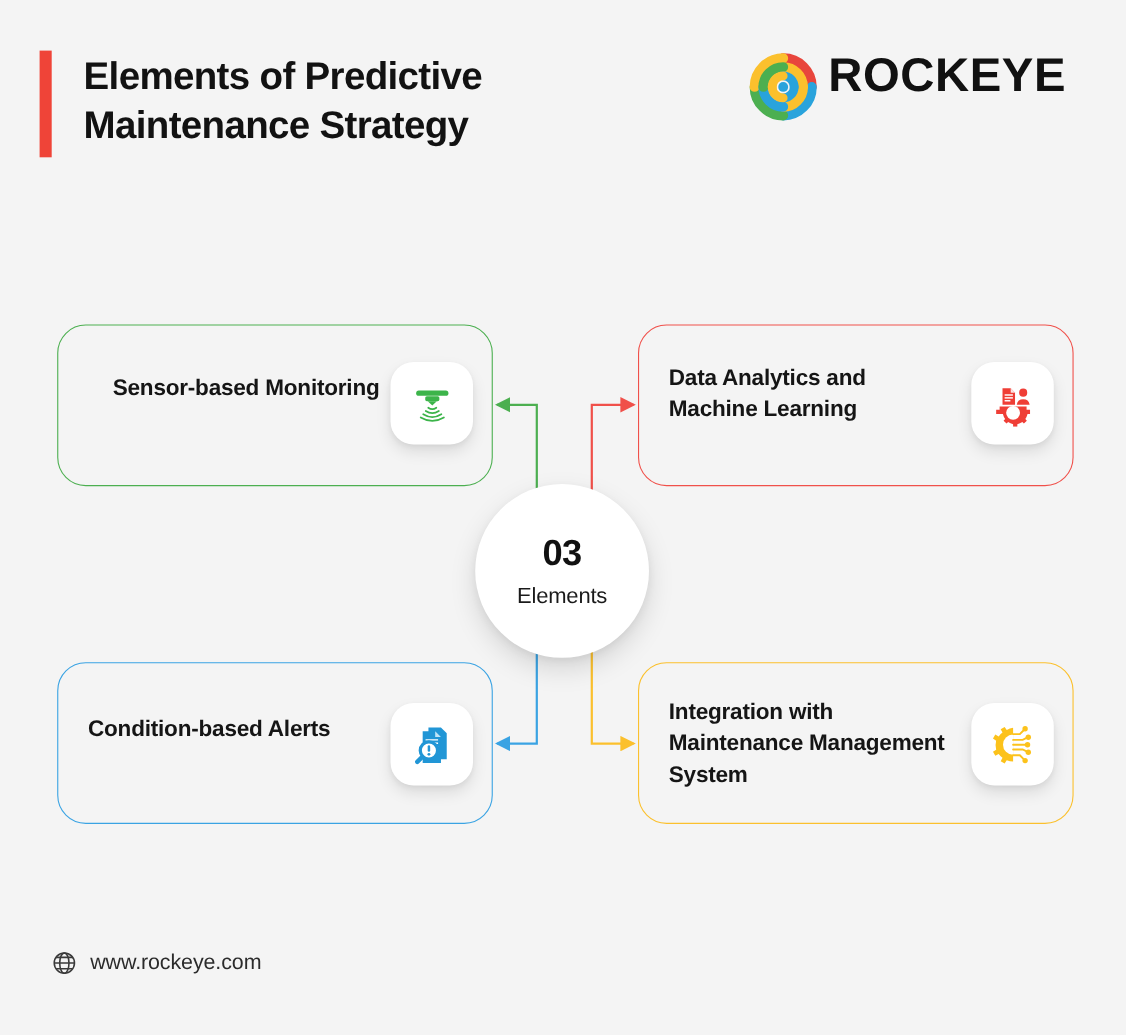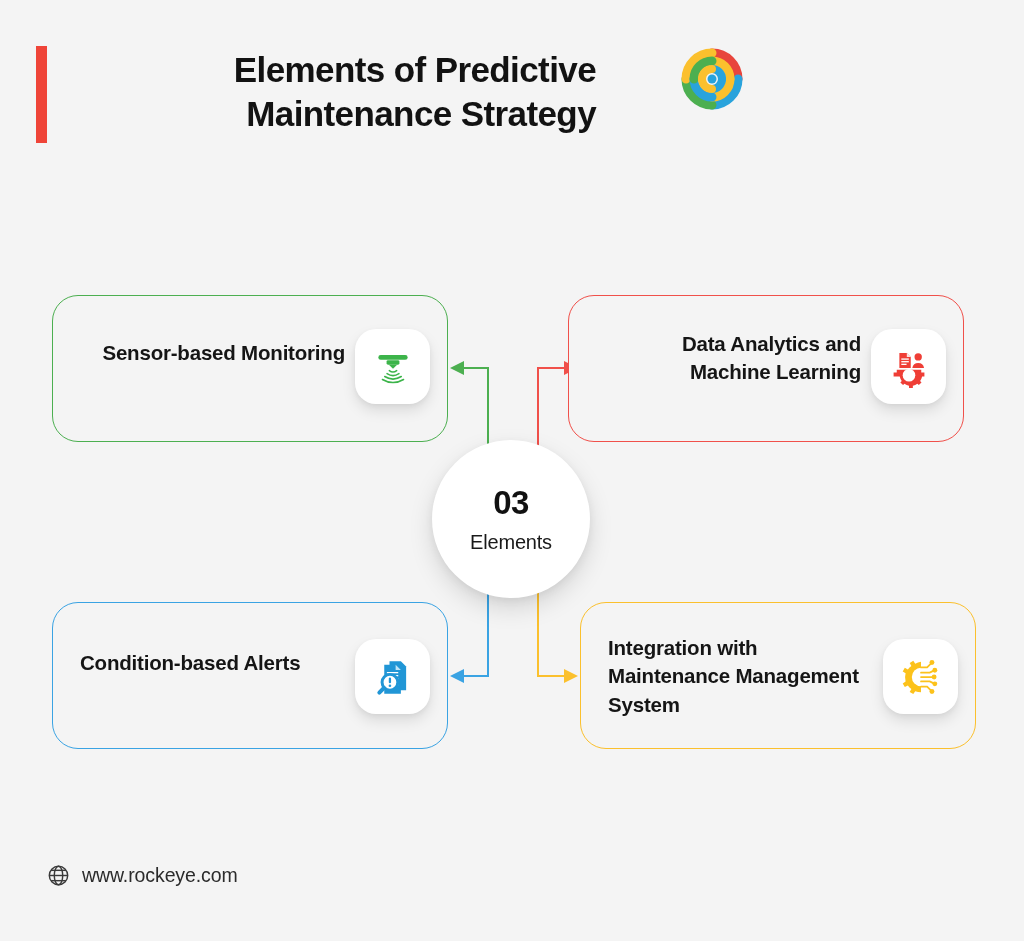--- a/index.html
+++ b/index.html
@@ -13,21 +13,21 @@
 
   
   #header { position: absolute; left: 0; top: 0; width: 1024px; height: 180px; }
   #title-accent {
     position: absolute; left: 36px; top: 46px;
     width: 11px; height: 97px; background: #ef4438;
   }
   #page-title {
     position: absolute; left: 76px; top: 48px; width: 520px;
     font-size: 35px; font-weight: bold; line-height: 1.27;
-    letter-spacing: -0.6px; color: #121212; text-align: right;
+    letter-spacing: -0.6px; color: #121212;
   }
   #logo { position: absolute; left: 681px; top: 46px; width: 296px; height: 70px; }
   #logo-mark { position: absolute; left: 0; top: 2px; width: 62px; height: 62px; }
   #logo-word {
     position: absolute; left: 72px; top: 2px;
     font-size: 43px; font-weight: bold; letter-spacing: 0.5px;
     color: #111111; line-height: 1;
   }
   #logo-tagline {
     position: absolute; left: 75px; top: 54px;
@@ -48,21 +48,21 @@
   }
   .icon-tile {
     position: absolute; width: 75px; height: 75px;
     background: #ffffff; border-radius: 21px;
     box-shadow: 0 7px 14px rgba(0,0,0,0.10), 0 2px 5px rgba(0,0,0,0.05);
     display: flex; align-items: center; justify-content: center;
   }
   .icon-tile svg { display: block; }
 
   #card-sensor   { left: 52px;  top: 295px; border-color: #4caf50; }
-  #card-ml       { left: 568px; top: 295px; border-color: #f0504a; text-align: right; }
+  #card-ml       { left: 580px; top: 295px; border-color: #f0504a; }
   #card-alerts   { left: 52px;  top: 602px; border-color: #3aa3e3; }
   #card-integration { left: 580px; top: 602px; border-color: #fbc02d; }
 
   #card-sensor .card-label      { top: 43px; text-align: right; }
   #card-ml .card-label          { top: 34px; }
   #card-alerts .card-label      { top: 46px; }
   #card-integration .card-label { top: 31px; }
 
   #card-sensor .icon-tile      { left: 302px; top: 33px; }
   #card-ml .icon-tile          { left: 302px; top: 33px; }
@@ -117,20 +117,21 @@
             <path d="M31 49 A18 18 0 0 1 13 31" stroke="#29a3dc" stroke-width="9"></path>
             <path d="M13 31 A18 18 0 0 1 31 13" stroke="#4caf50" stroke-width="9"></path>
             <path d="M31 21 A10 10 0 0 1 41 31" stroke="#29a3dc" stroke-width="8"></path>
             <path d="M41 31 A10 10 0 0 1 31 41" stroke="#29a3dc" stroke-width="8"></path>
             <path d="M31 41 A10 10 0 0 1 21 31" stroke="#fbc02d" stroke-width="8"></path>
             <path d="M21 31 A10 10 0 0 1 31 21" stroke="#fbc02d" stroke-width="8"></path>
           </g>
           <circle cx="31" cy="31" r="4.5" fill="#29a3dc"></circle>
         </svg>
       </div>
+      <div id="logo-word">ROCKEYE</div>
     </div>
   </div>
 
   <svg id="connectors" viewBox="0 0 1024 941">
     <defs>
       <marker id="ah-green" markerWidth="7" markerHeight="7" refX="6" refY="3.5" orient="auto">
         <path d="M0,0 L7,3.5 L0,7 Z" fill="#4caf50"></path>
       </marker>
       <marker id="ah-red" markerWidth="7" markerHeight="7" refX="6" refY="3.5" orient="auto">
         <path d="M0,0 L7,3.5 L0,7 Z" fill="#f0504a"></path>

